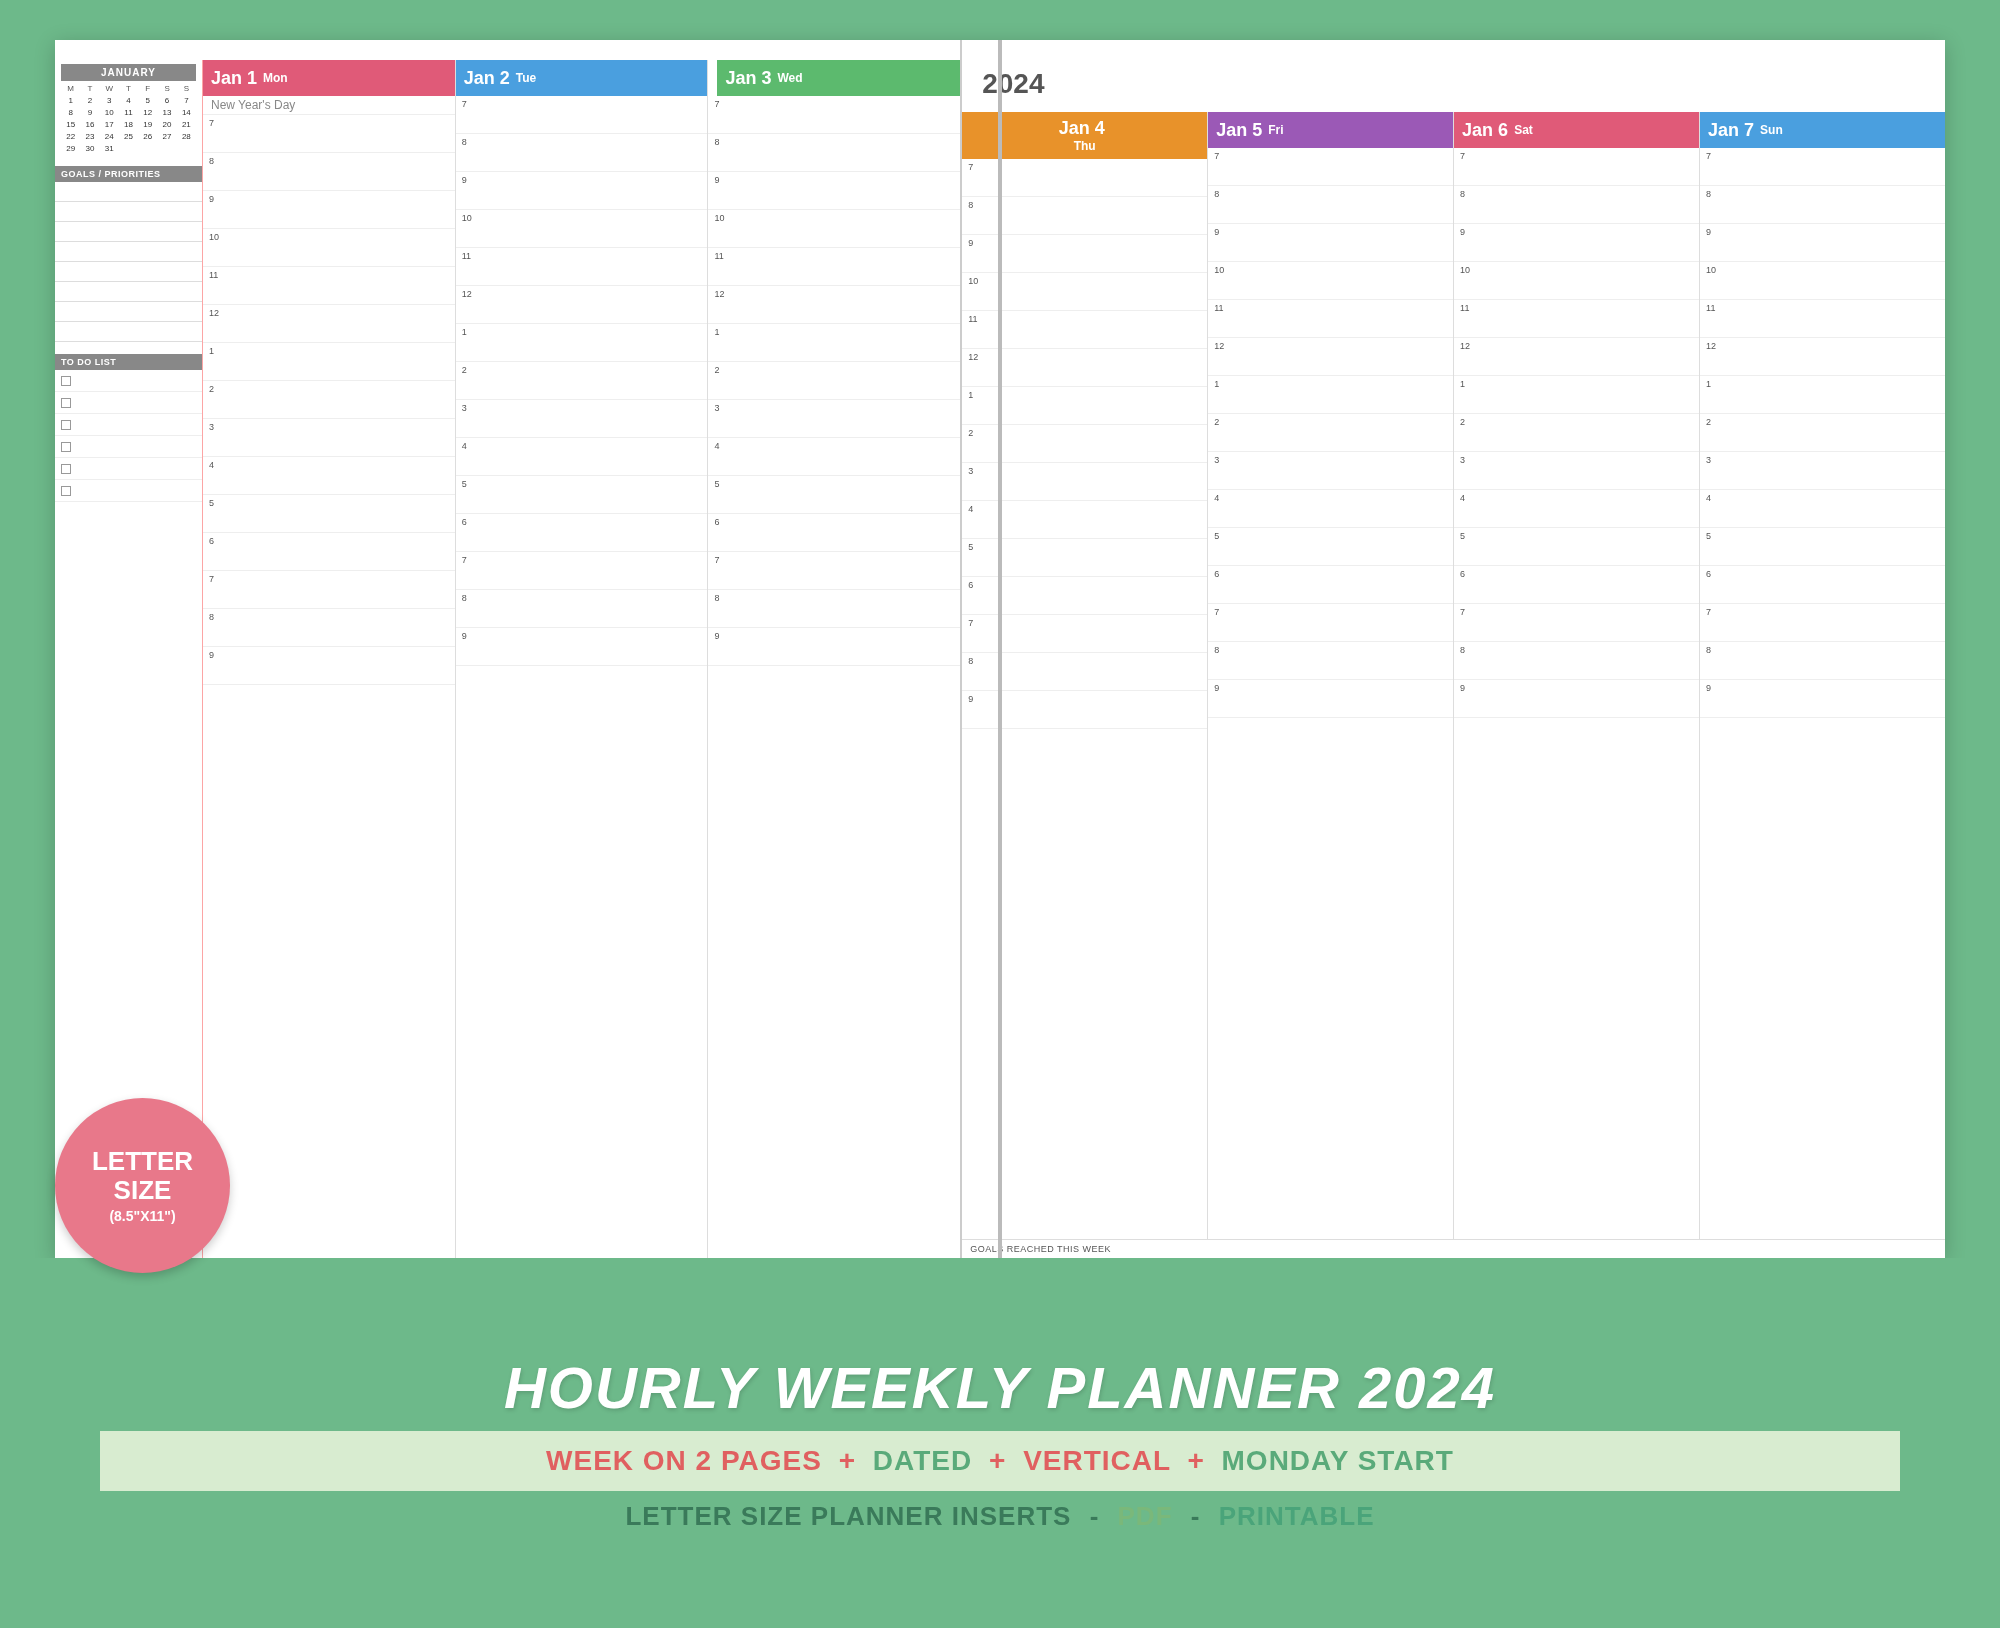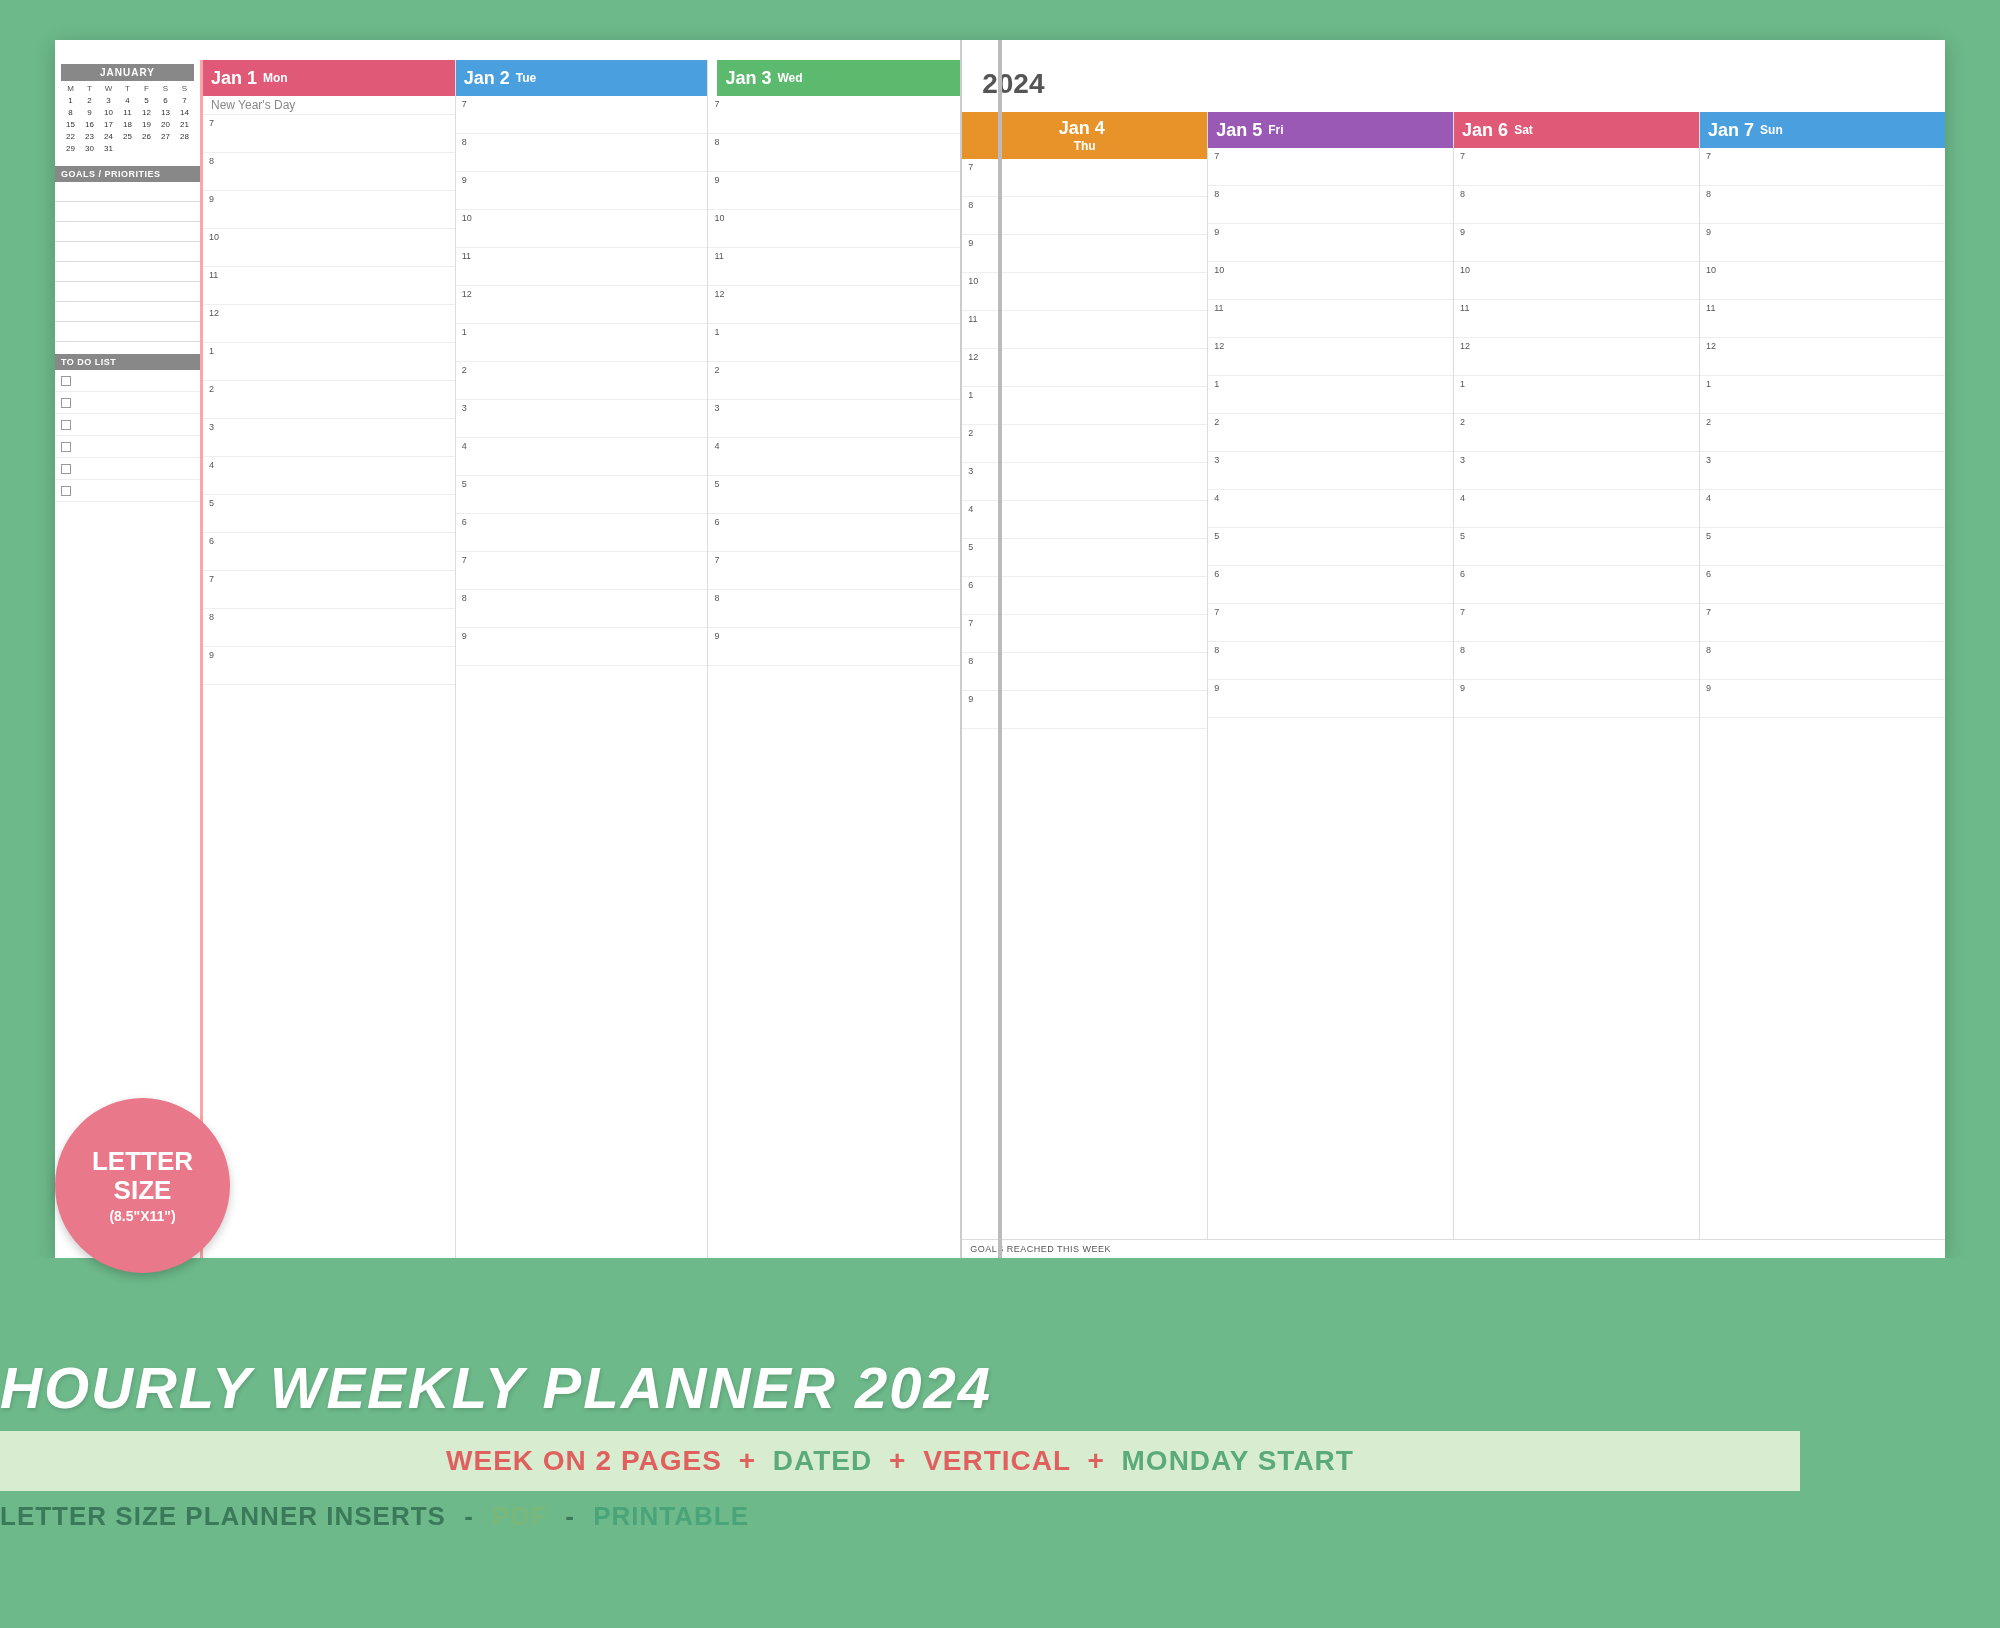--- a/index.html
+++ b/index.html
@@ -51,21 +51,21 @@
     .left-content {
       display: flex;
       flex: 1;
     }
 
     .sidebar {
       width: 148px;
       min-width: 148px;
       display: flex;
       flex-direction: column;
-      border-right: 3px solid #fca5a5;
+      border-right: 1px solid #fca5a5;
       padding: 0;
     }
 
     .mini-calendar {
       padding: 4px 6px;
     }
 
     .mini-cal-header {
       background: #888;
       color: white;
@@ -282,21 +282,21 @@
     
     .bottom-section {
       position: absolute;
       bottom: 0;
       left: 0;
       right: 0;
       height: 370px;
       background: #6db98a;
       display: flex;
       flex-direction: column;
-      align-items: flex-start;
+      align-items: center;
       justify-content: center;
       gap: 10px;
     }
 
     .main-title {
       font-size: 58px;
       font-weight: 900;
       color: white;
       text-align: center;
       letter-spacing: 2px;

